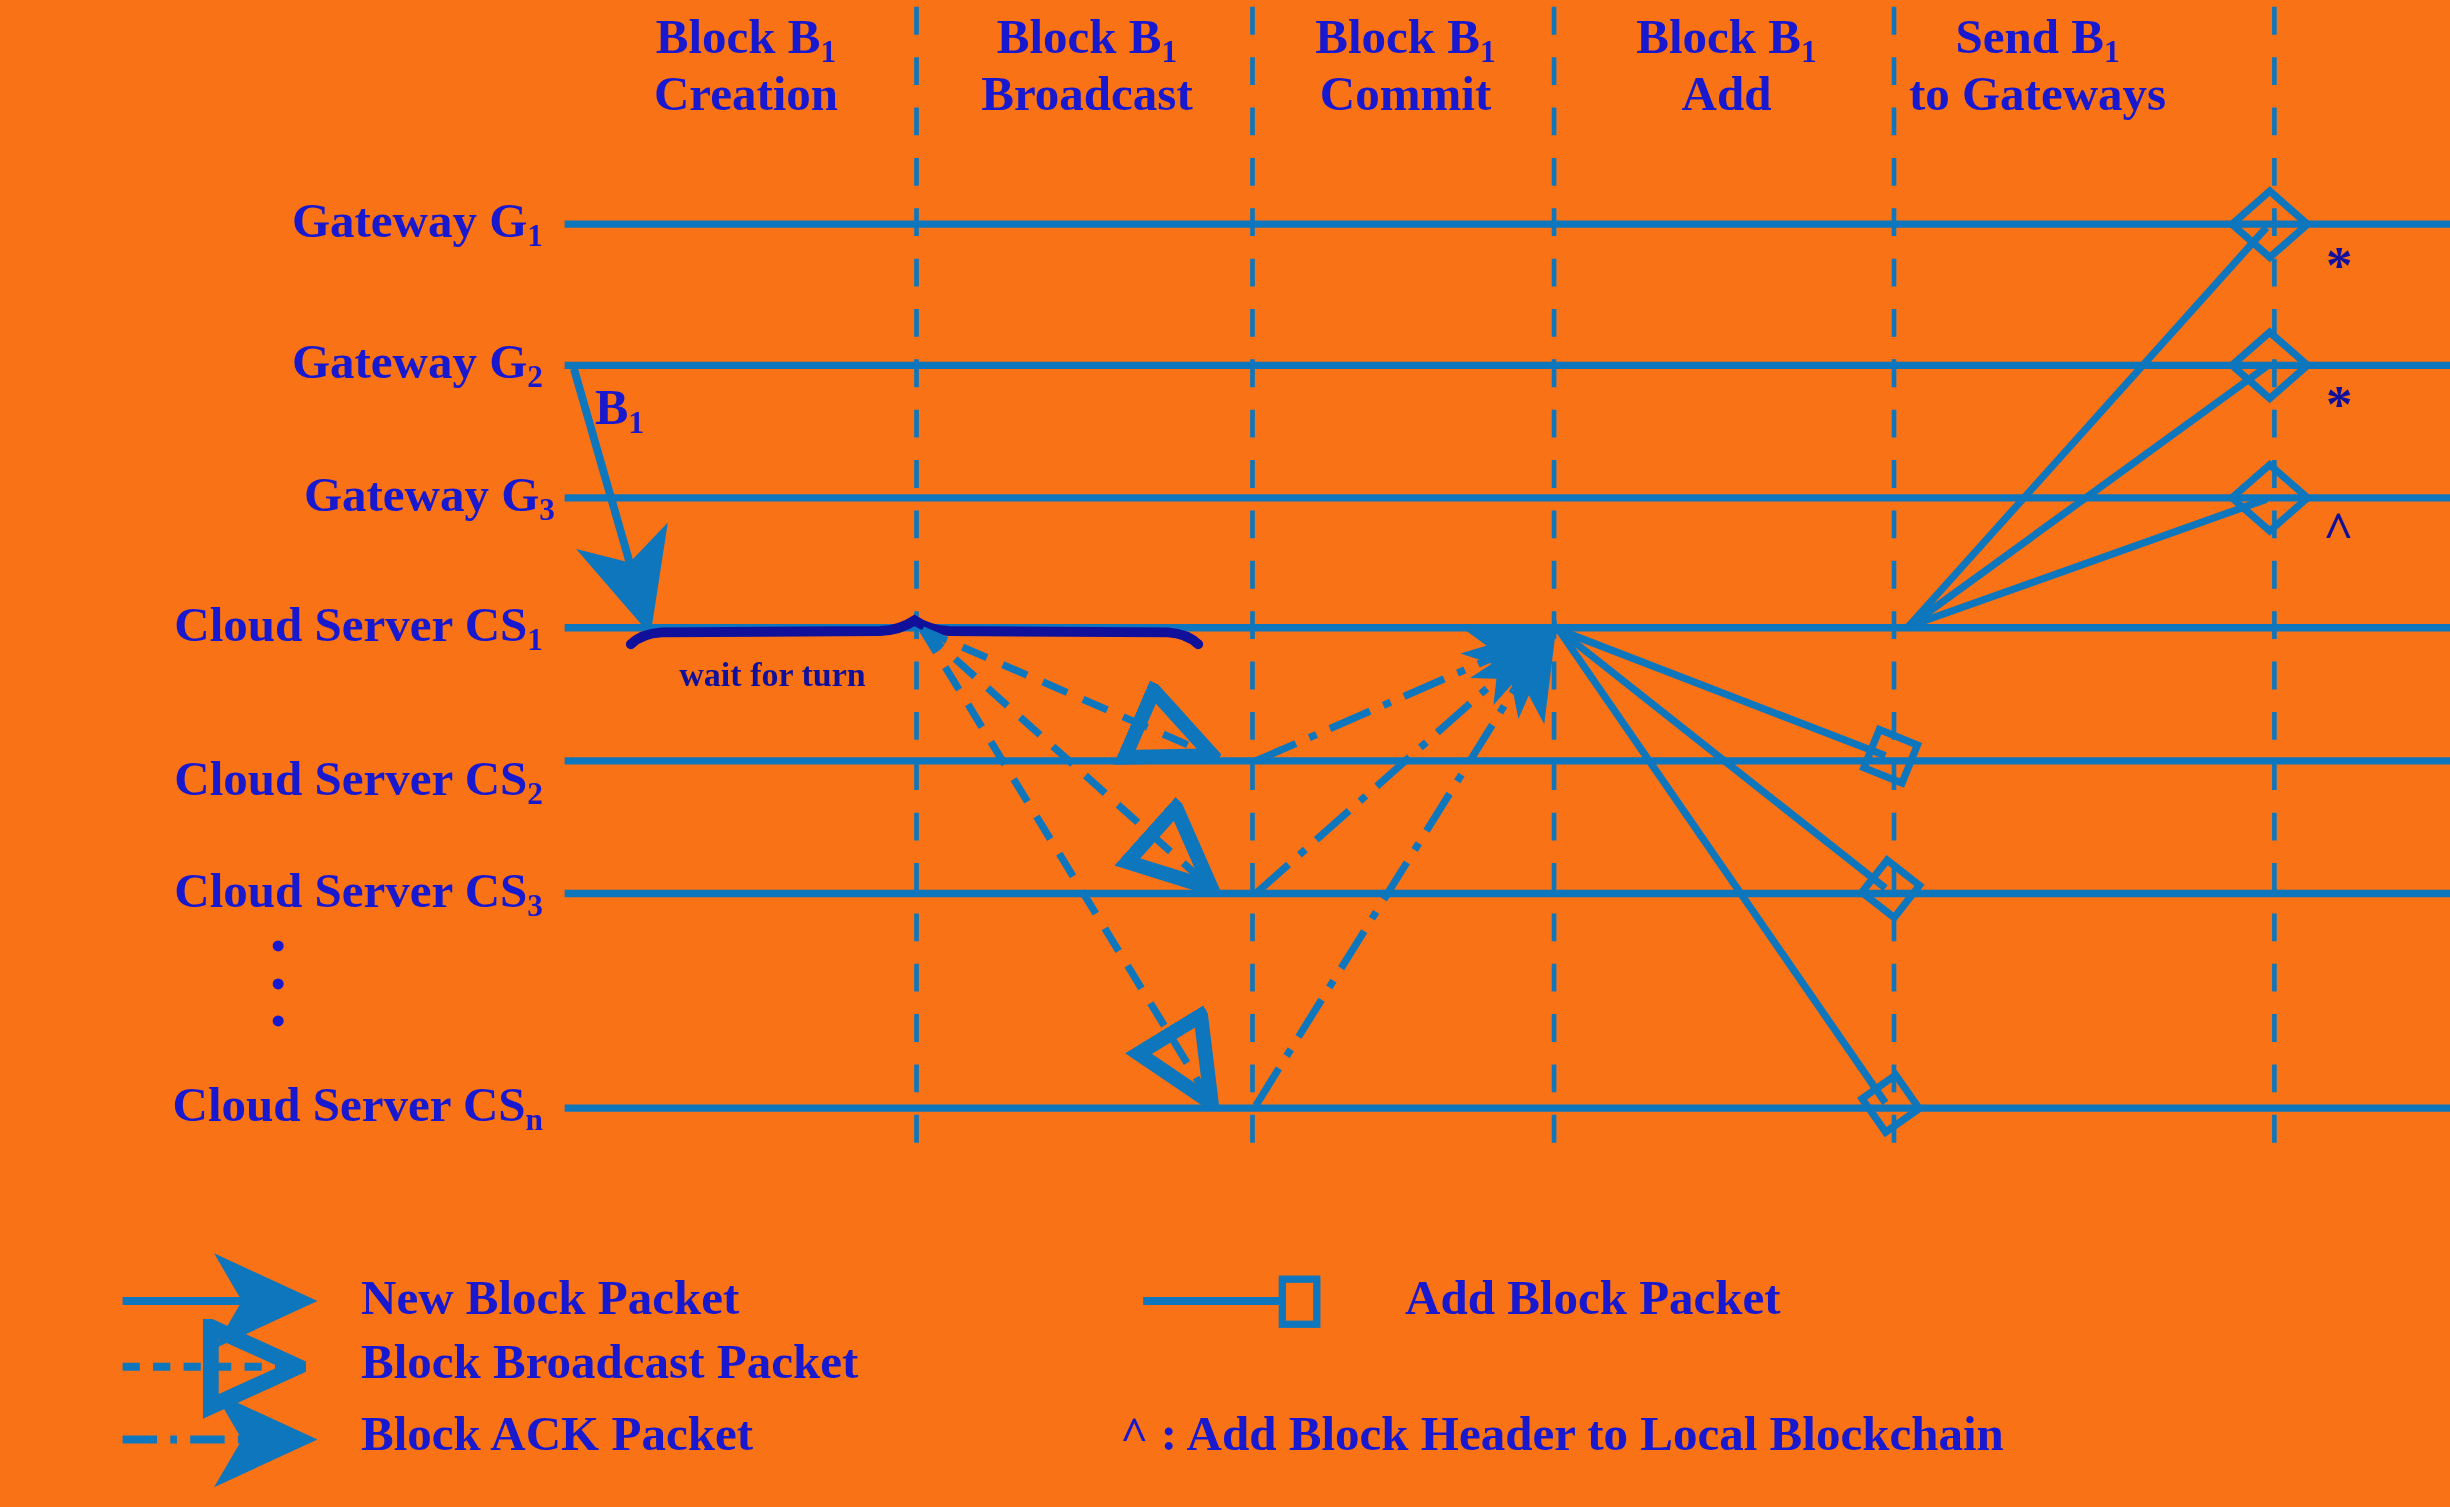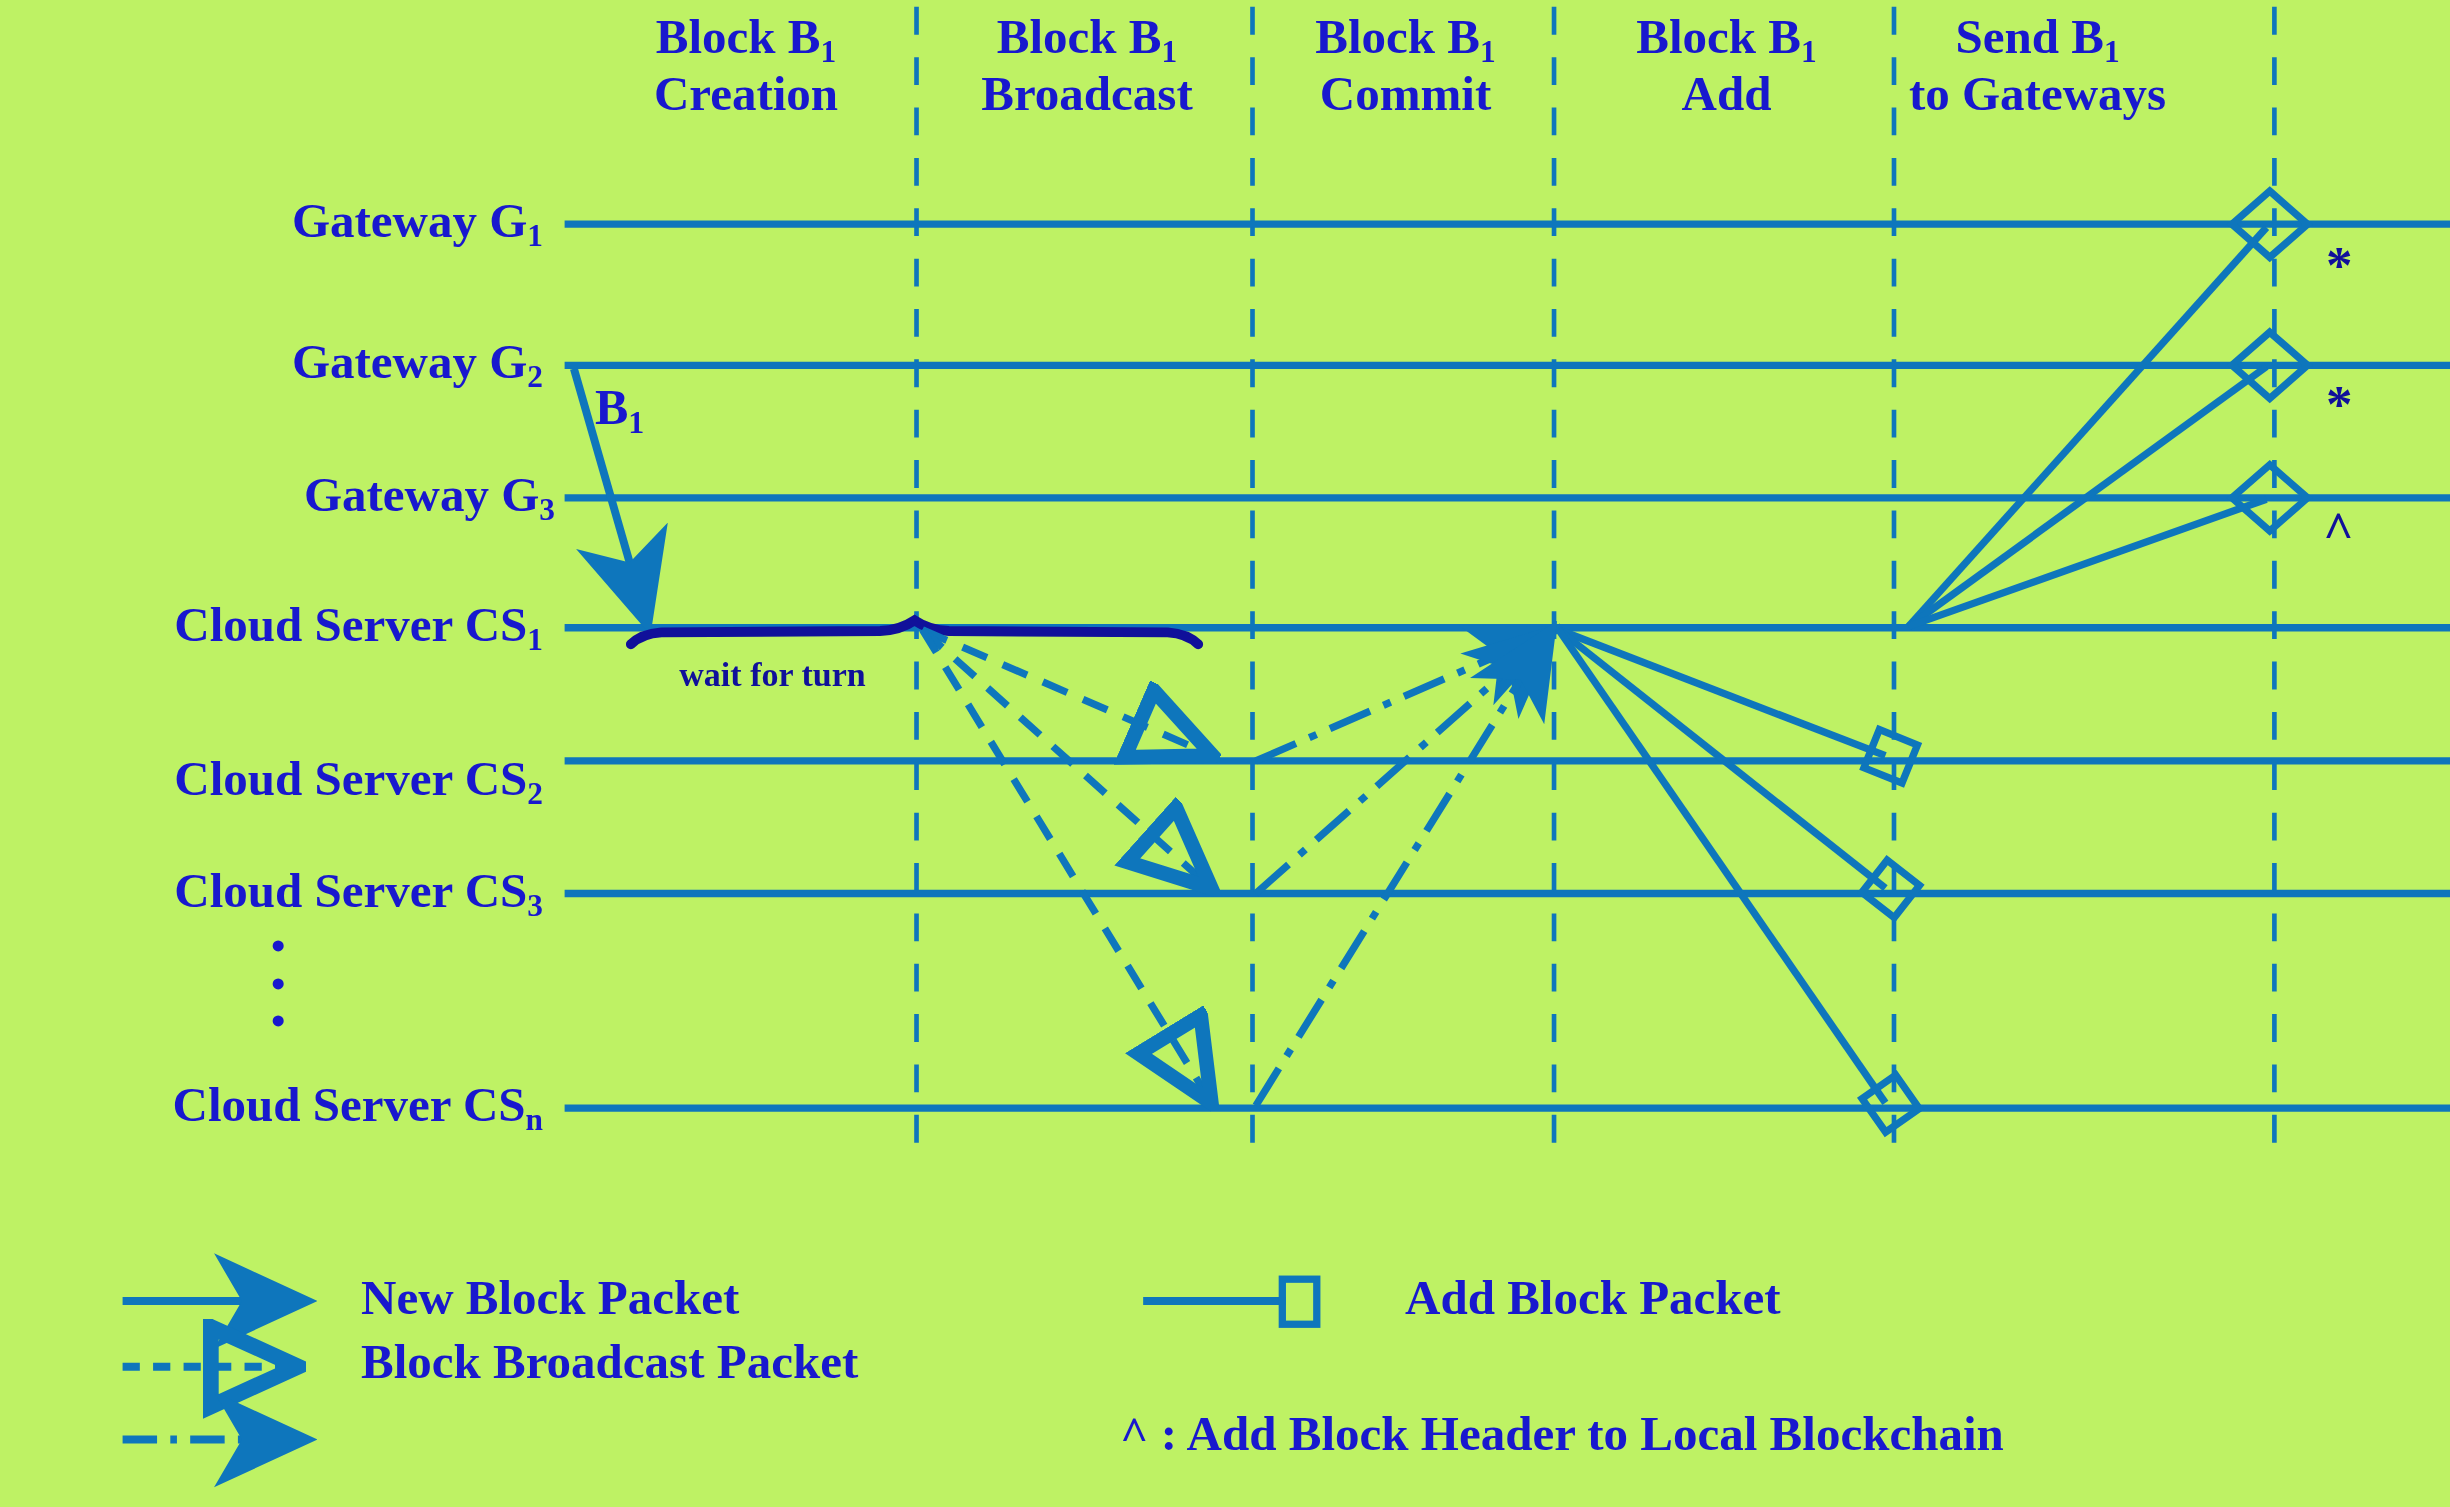--- a/index.html
+++ b/index.html
@@ -1,16 +1,16 @@
 <!DOCTYPE html>
 <html style="font-size:10.6px"><head>
 <meta charset="utf-8">
 <style>
   html,body{margin:0;padding:0;background:#ffffff;}
-  #root{position:relative;width:2450px;height:1508px;background:#bef264;
+  #root{position:relative;width:2450px;height:1508px;background:#f97316;
         font-family:"Liberation Serif",serif;overflow:hidden;}
   .lbl{position:absolute;color:#1818CE;font-weight:bold;white-space:nowrap;
        font-family:"Liberation Serif",serif;transform-origin:left center;}
   .phase{font-size:49px;text-align:center;line-height:1.06;}
   .rowlabel{font-size:49px;text-align:right;}
   .sub{font-size:0.64em;vertical-align:-0.28em;}
   .b1lab{font-size:50px;}
   .waitlab{font-size:34px;color:#10109A;}
   .mark{font-size:53px;color:#10109A;font-weight:bold;}
   .legtxt{font-size:49px;color:#1818CE;font-weight:bold;white-space:nowrap;}
@@ -152,18 +152,19 @@
   </div>
 
   <div class="lbl waitlab" style="left:630px;top:656px;width:285px;text-align:center;font-weight:bold;">wait for turn</div>
 
   <div class="lbl mark" style="left:2326px;top:235px;">*</div>
   <div class="lbl mark" style="left:2326px;top:374px;">*</div>
   <div class="lbl mark" style="left:2323px;top:500px;">^</div>
 
   <div class="lbl legtxt" style="left:361px;top:1333px;">Block Broadcast Packet</div>
   <div class="lbl legtxt" style="left:361px;top:1269px;">New Block Packet</div>
+  <div class="lbl legtxt" style="left:361px;top:1405px;">Block ACK Packet</div>
 
   <div class="lbl legtxt" style="left:1405px;top:1269px;">Add Block Packet</div>
   <div class="lbl legtxt" style="left:1120px;top:1405px;">^ : Add Block Header to Local Blockchain</div>
 
 </div>
 
 
 </body></html>

